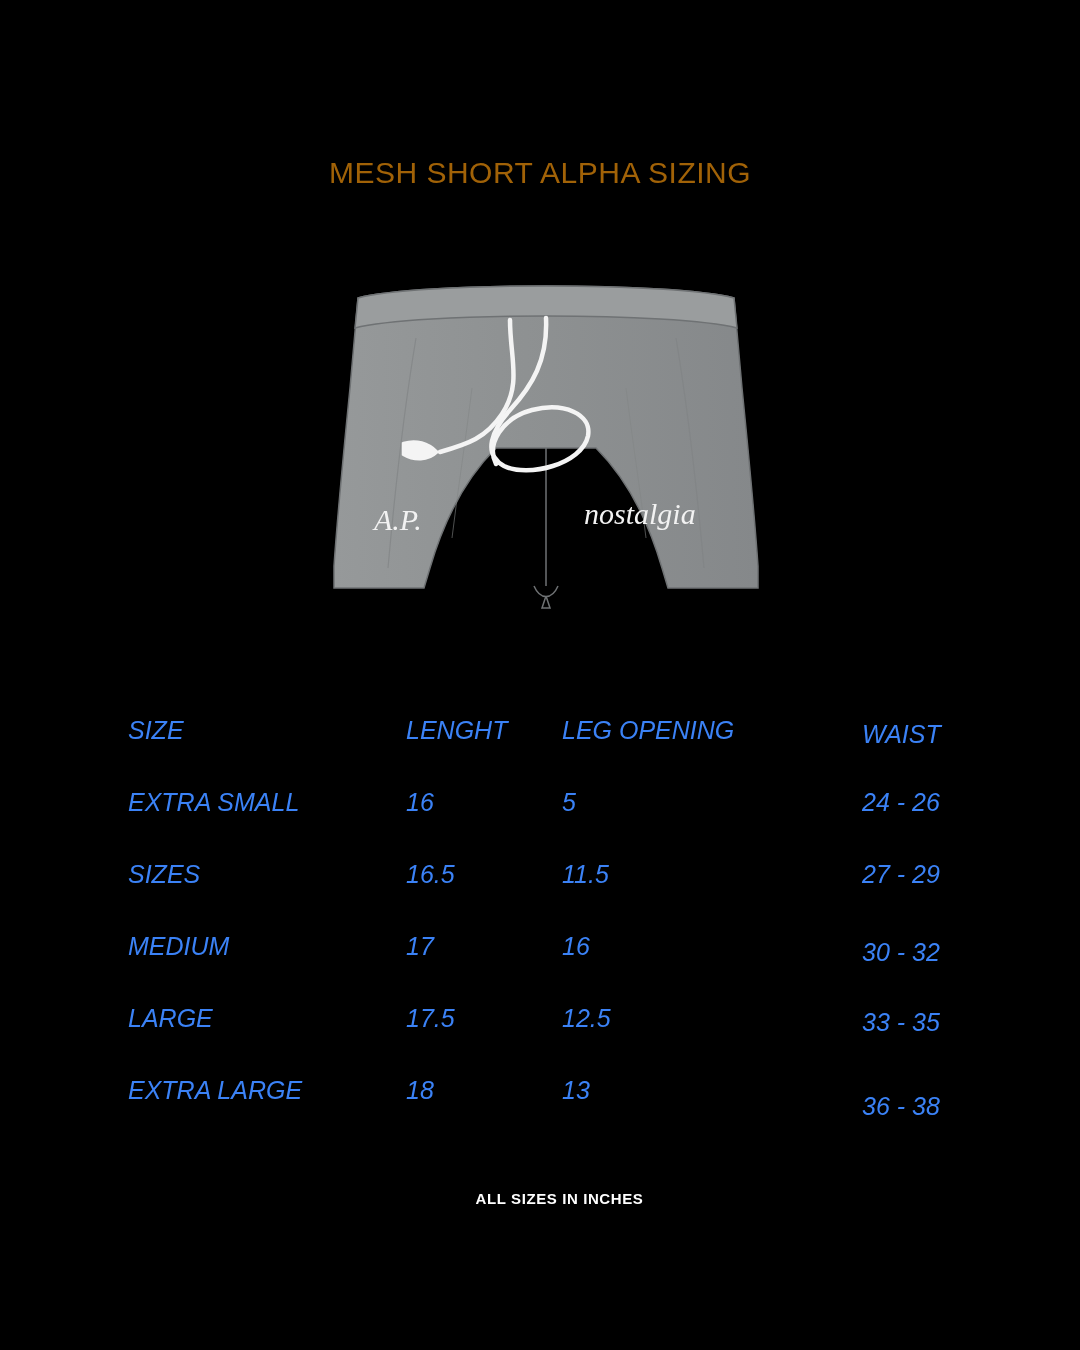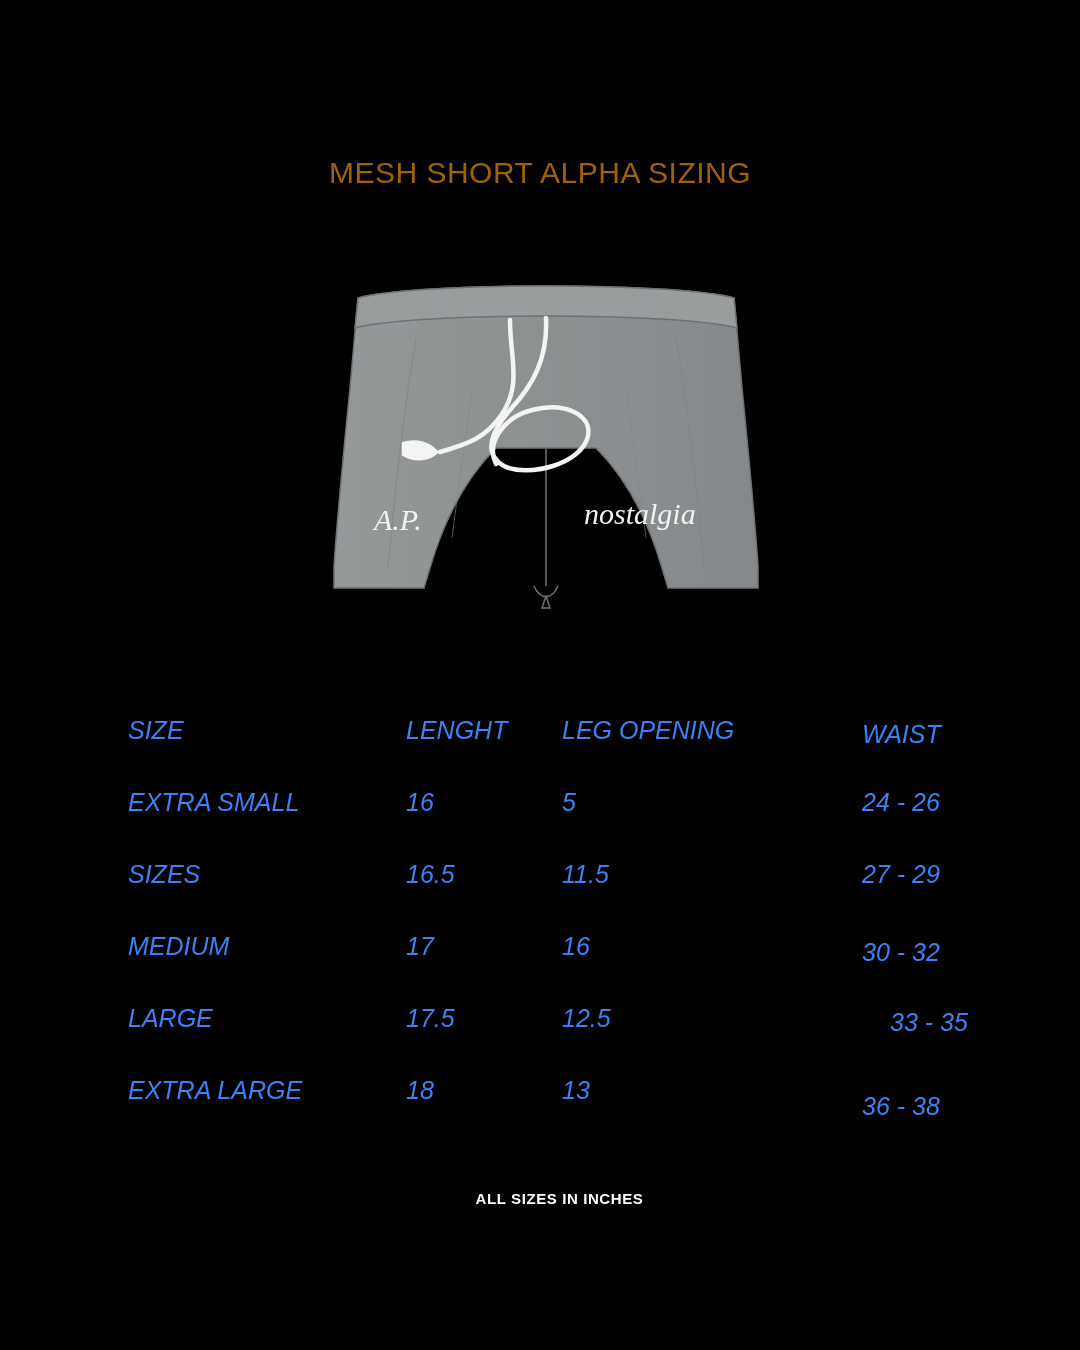--- a/index.html
+++ b/index.html
@@ -68,21 +68,21 @@
 
   
   .row.header .cell { top: 16px; }
   .row.header .c-waist { top: 20px; }
 
   .row.r0 .cell { top: 16px; }
   .row.r1 .cell { top: 16px; }
   .row.r2 .cell { top: 16px; }
   .row.r2 .c-waist { top: 22px; }
   .row.r3 .cell { top: 16px; }
-  .row.r3 .c-waist { top: 20px; margin-left: 28px; }
+  .row.r3 .c-waist { top: 20px; }
   .row.r4 .cell { top: 16px; }
   .row.r4 .c-waist { top: 24px; margin-top: 8px; }
 
   
   .footer {
     position: absolute;
     top: 1190px;
     left: 0;
     width: 1080px;
     text-align: center;

